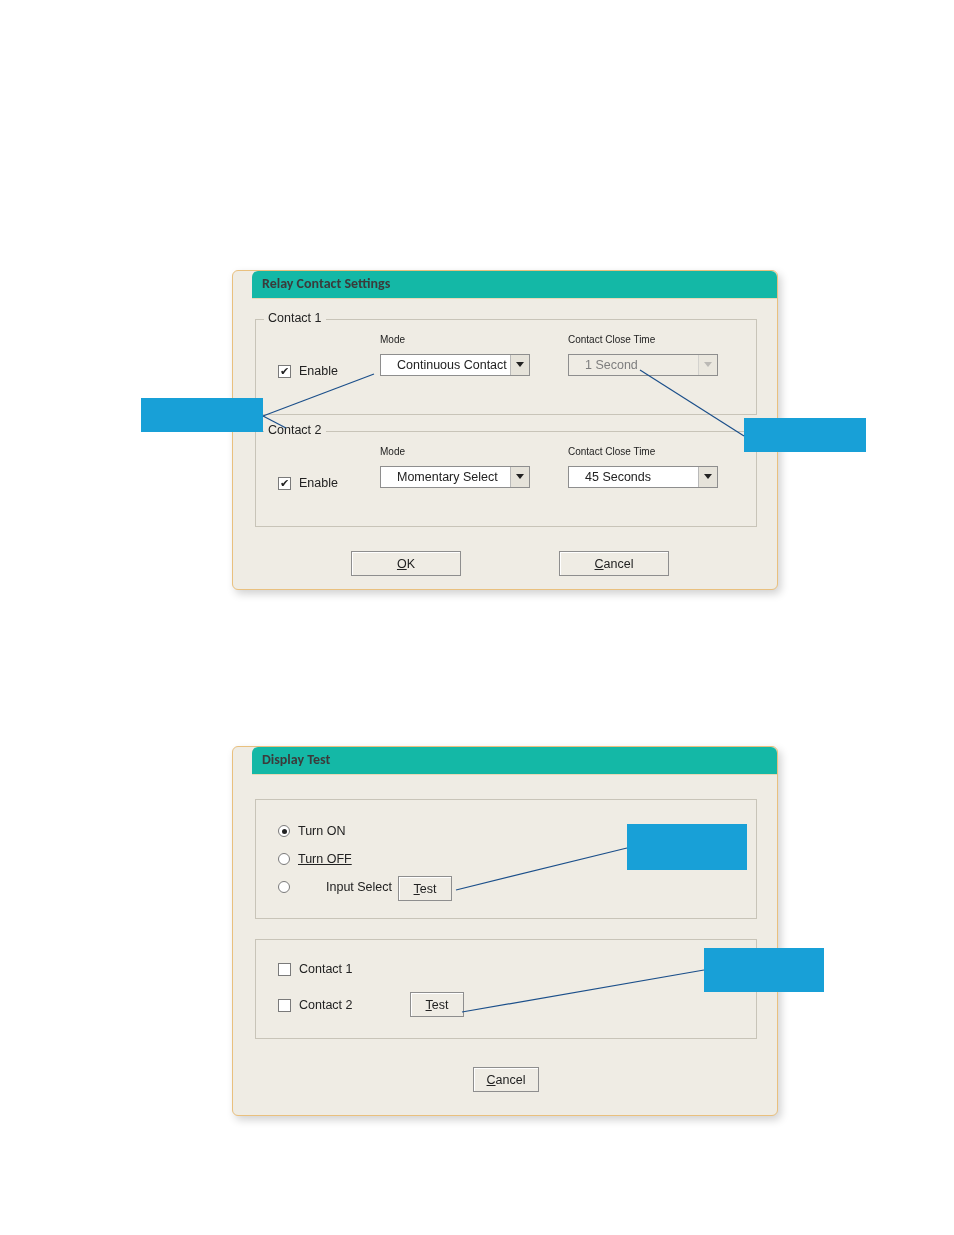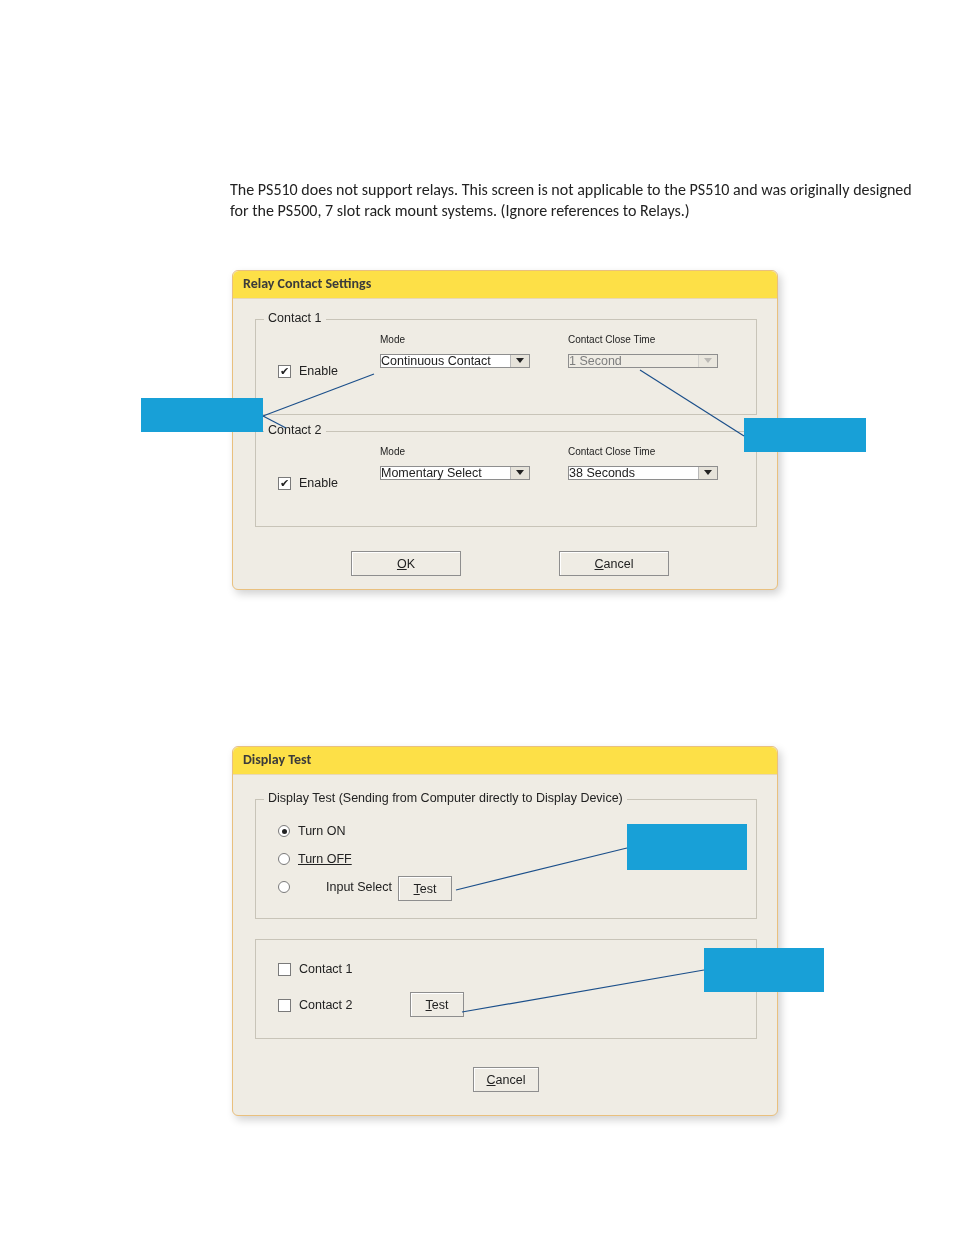--- a/index.html
+++ b/index.html
@@ -31,28 +31,29 @@
     position: absolute;
     background: #efece4;
     border: 1px solid #e9c07e;
     border-radius: 6px;
     box-shadow: 3px 4px 8px rgba(0,0,0,0.18);
     box-sizing: border-box;
   }
   .panel.relay { left: 232px; top: 270px; width: 546px; height: 320px; }
   .panel.test  { left: 232px; top: 746px; width: 546px; height: 370px; }
   .panel-title {
-    background: #fde047;
+    background: #14b8a6;
     border-bottom: 1px solid #e8d8b6;
     padding: 4px 10px 6px 10px;
     font-weight: 600;
     font-size: 14px;
     color: #3b3b3b;
     border-top-left-radius: 6px;
     border-top-right-radius: 6px;
+    margin-left: 19px;
   }
   .groupbox {
     position: absolute;
     border: 1px solid #c8c4b8;
     box-sizing: border-box;
   }
   .groupbox .legend {
     position: absolute;
     top: -9px;
     left: 8px;
@@ -70,22 +71,22 @@
   }
   .field-wrap {
     position: absolute;
     display: flex;
     align-items: center;
     background: #ffffff;
     border: 1px solid #8e8e8e;
     box-sizing: border-box;
     font-family: Tahoma, sans-serif;
     font-size: 12.5px;
-    padding-left: 0;
-    height: 14px;
+    padding-left: 16px;
+    height: 22px;
   }
   .field-wrap.disabled {
     background: #efece4;
     color: #7e7e7e;
   }
   .field-wrap .dd {
     margin-left: auto;
     width: 18px;
     height: 100%;
     border-left: 1px solid #b9b9b9;
@@ -151,21 +152,20 @@
     position: absolute;
     left: 0; top: 0;
     pointer-events: none;
   }
 </style>
 </head>
 <body>
 
 <div class="page">
 
-  <div class="body-text first">The PS510 does not support relays. This screen is not applicable to the PS510 and was originally designed for the PS500, 7 slot rack mount systems.  (Ignore references to Relays.)</div>
 
   <div class="panel relay">
     <div class="panel-title">Relay Contact Settings</div>
 
     <div class="groupbox" style="left:22px; top:48px; width:502px; height:96px;">
       <span class="legend">Contact 1</span>
       <div class="chk-line" style="left:22px; top:44px;">
         <span class="chkbox">✔</span>
         <span>Enable</span>
       </div>
@@ -199,21 +199,21 @@
       <div class="field-wrap" style="left:124px; top:34px; width:150px;">
         <span>Momentary Select</span>
         <span class="dd">
             <svg width="8" height="6">
               <polygon points="0,0 8,0 4,5" fill="#222"></polygon>
             </svg>
           </span>
       </div>
       <span class="lbl" style="left:312px; top:14px;">Contact Close Time</span>
       <div class="field-wrap" style="left:312px; top:34px; width:150px;">
-        <span>38 Seconds</span>
+        <span>45 Seconds</span>
         <span class="dd">
             <svg width="8" height="6">
               <polygon points="0,0 8,0 4,5" fill="#222"></polygon>
             </svg>
           </span>
       </div>
     </div>
 
     <div class="btn" style="left:118px; top:280px; width:108px;">
       <span><span class="ul">O</span>K</span>
@@ -229,21 +229,20 @@
     <line x1="263" y1="416" x2="374" y2="374" stroke="#1b4f8a" stroke-width="1.2"></line>
     <line x1="263" y1="416" x2="286" y2="428" stroke="#1b4f8a" stroke-width="1.2"></line>
     <line x1="744" y1="436" x2="640" y2="370" stroke="#1b4f8a" stroke-width="1.2"></line>
   </svg>
 
 
   <div class="panel test">
     <div class="panel-title">Display Test</div>
 
     <div class="groupbox" style="left:22px; top:52px; width:502px; height:120px;">
-      <span class="legend">Display Test (Sending from Computer directly to Display Device)</span>
       <div class="rad-line" style="left:22px; top:24px;">
         <span class="radio">
             <span class="dot"></span>
           </span>
         <span>Turn ON</span>
       </div>
       <div class="rad-line" style="left:22px; top:52px;text-decoration:underline;">
         <span class="radio"></span>
         <span>Turn OFF</span>
       </div>

